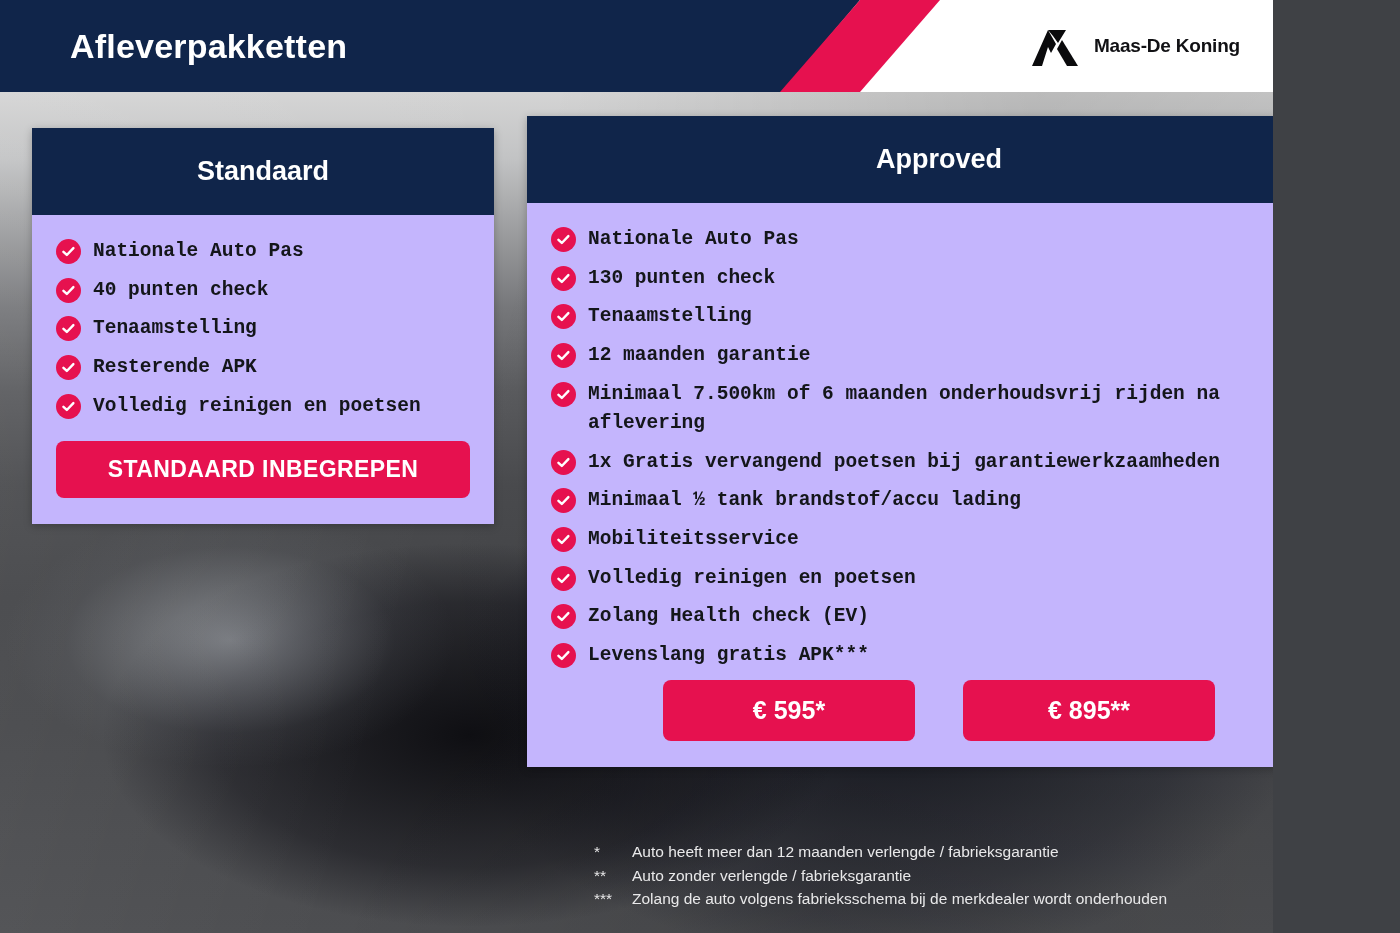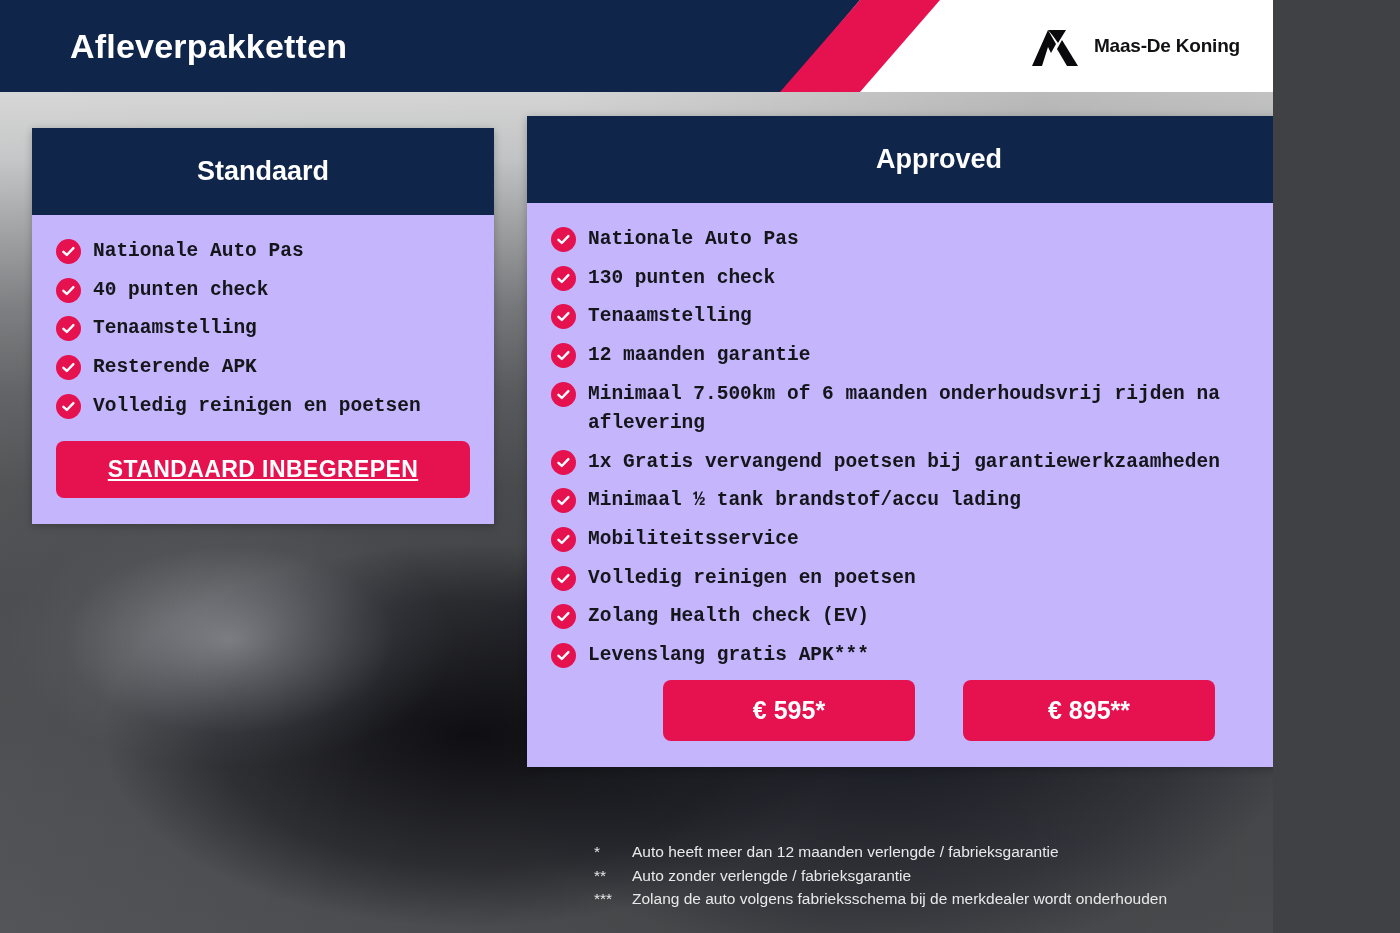--- a/index.html
+++ b/index.html
@@ -171,21 +171,20 @@
     padding: 15px 0;
     border: none;
     border-radius: 8px;
     background: #e6114f;
     color: #ffffff;
     font-family: inherit;
     font-size: 23px;
     font-weight: bold;
     letter-spacing: 0.4px;
     cursor: pointer;
-    text-decoration: underline;
   }
 
   .price-row {
     display: flex;
     justify-content: center;
     gap: 48px;
   }
 
   .btn-price {
     width: 252px;

